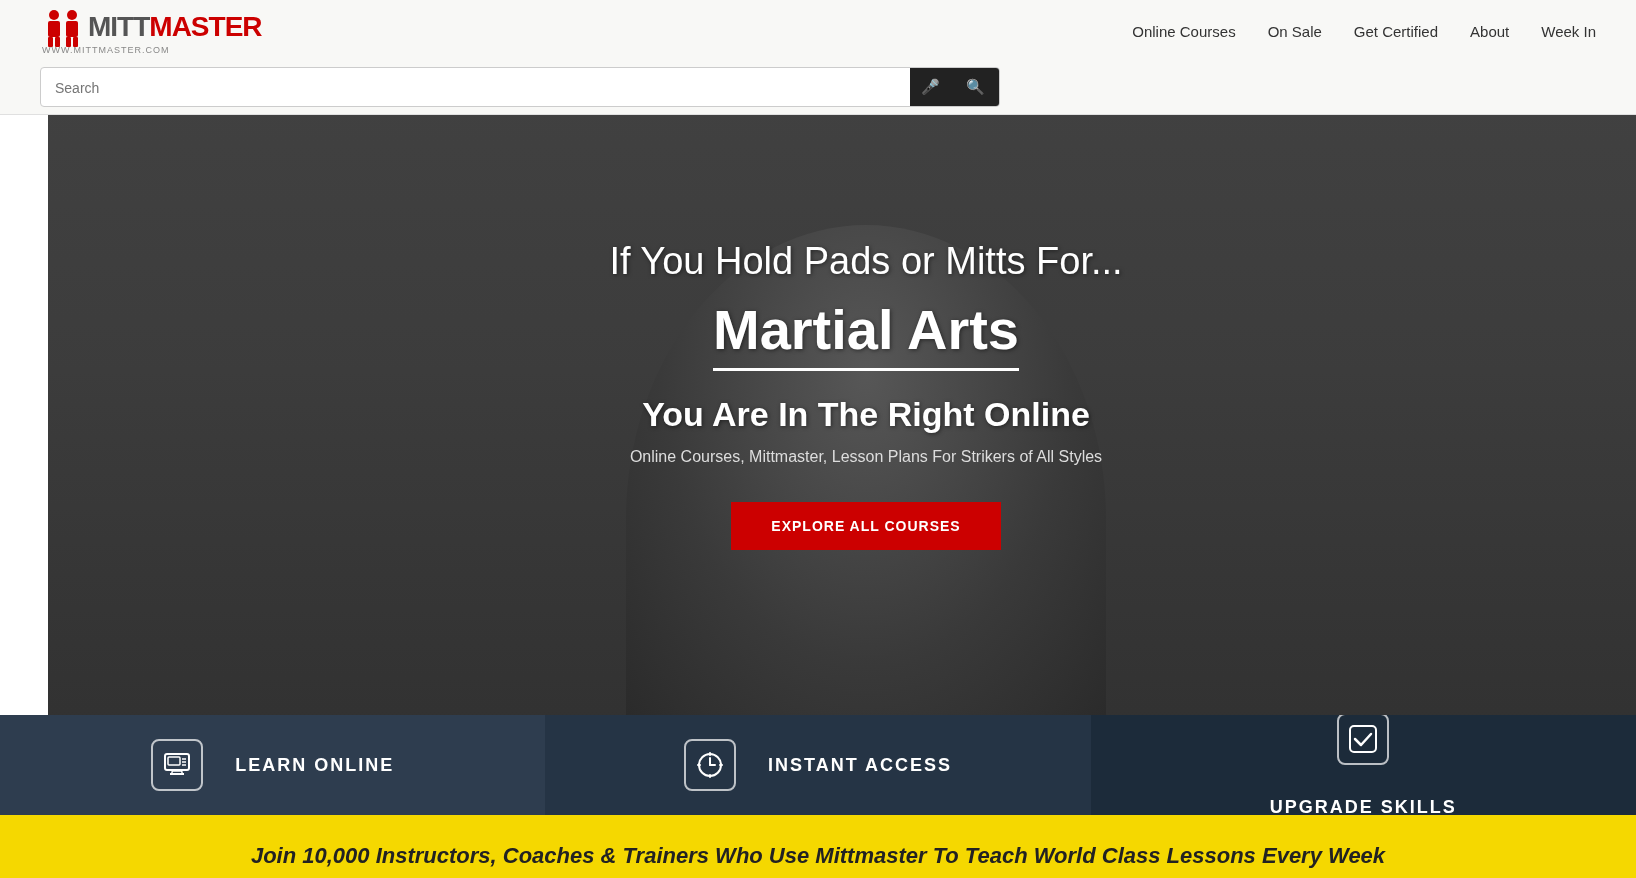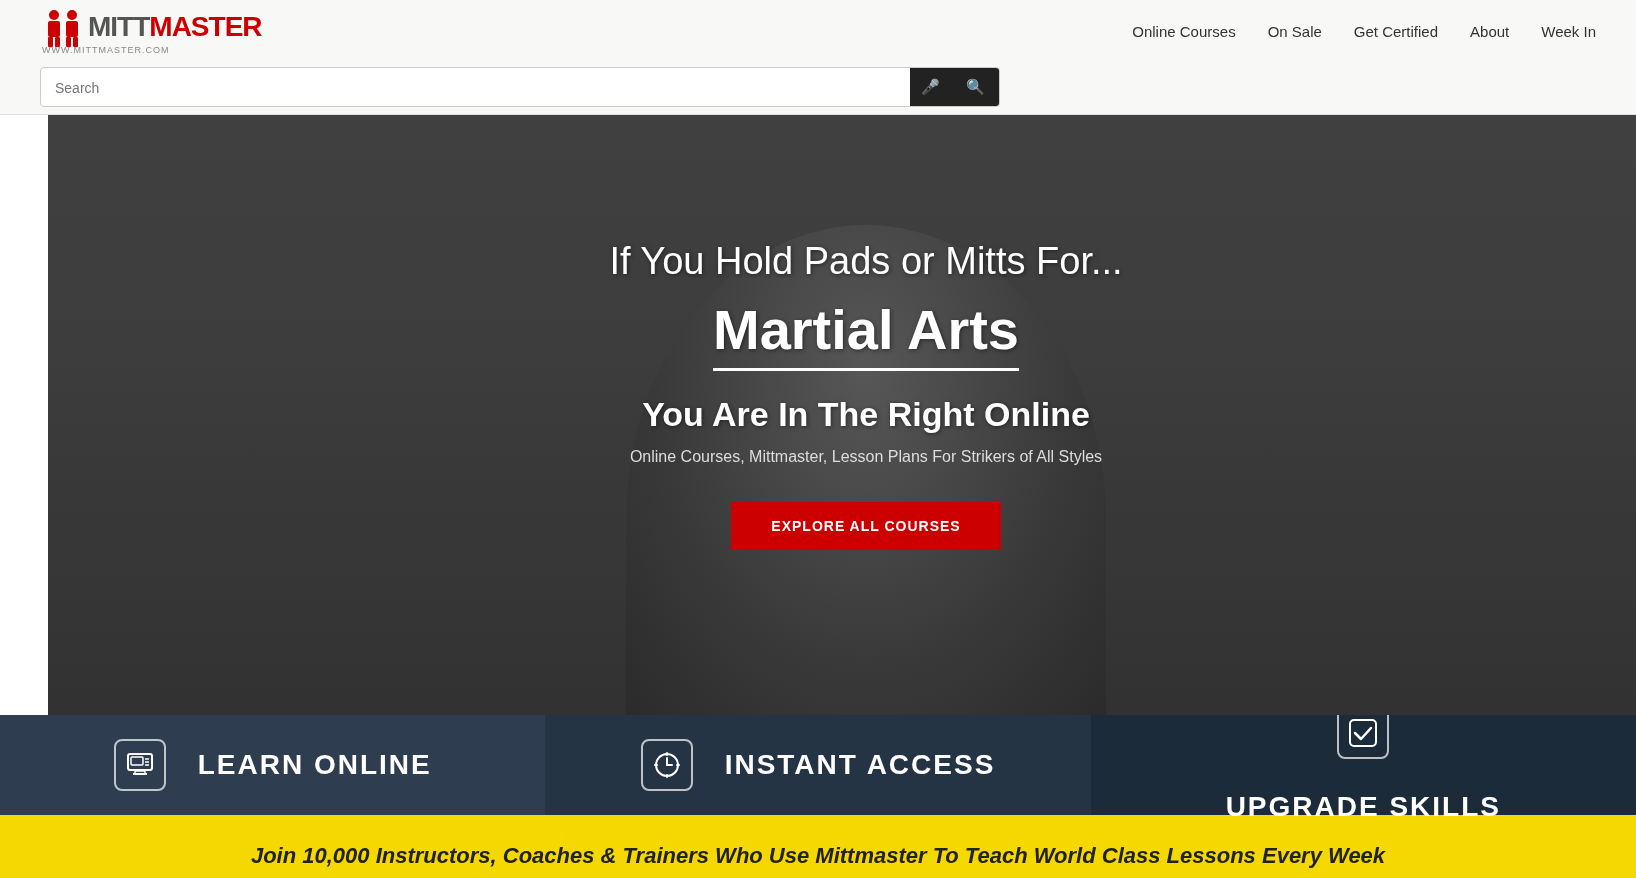--- a/index.html
+++ b/index.html
@@ -189,21 +189,21 @@
       width: 100%;
       height: 100px;
     }
     .feature-item {
       flex: 1;
       display: flex;
       align-items: center;
       justify-content: center;
       gap: 32px;
       color: white;
-      font-size: 28px;
+      font-size: 18px;
       font-weight: 700;
       letter-spacing: 2px;
       text-transform: uppercase;
     }
     .feature-item:nth-child(1) { background: #2e3d4f; }
     .feature-item:nth-child(2) { background: #253445; }
     .feature-item:nth-child(3) { background: #1c2b3a; flex-direction: column; }
 
     .feature-icon {
       width: 52px;

